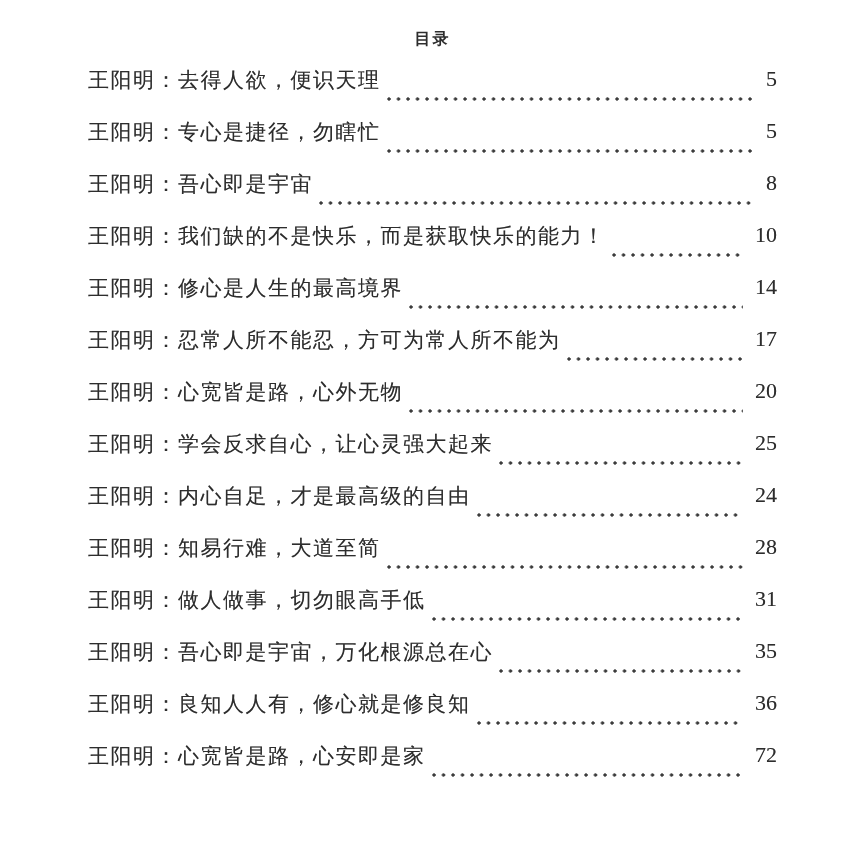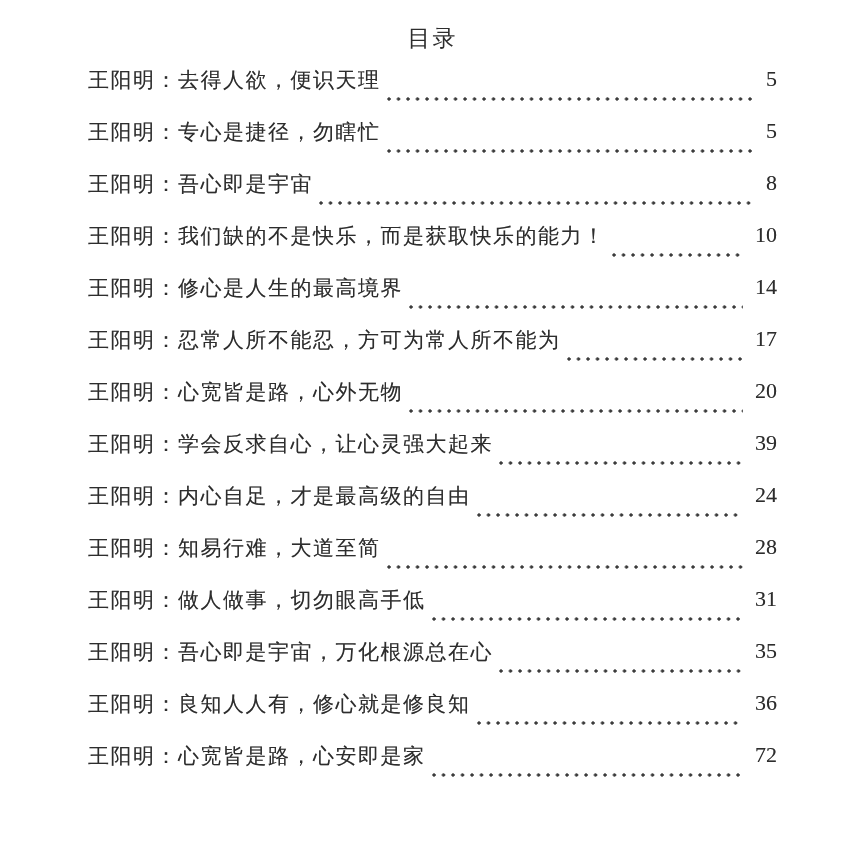--- a/index.html
+++ b/index.html
@@ -11,22 +11,22 @@
     box-sizing: border-box;
     padding: 22px 84px 0 88px;
     font-family: "Liberation Serif", "DejaVu Serif", serif;
     color: #2d2d2d;
     overflow: hidden;
   }
   .doc-title {
     height: 34px;
     line-height: 34px;
     text-align: center;
-    font-size: 23px;
-    font-weight: normal;
+    font-size: 16px;
+    font-weight: bold;
     letter-spacing: 2px;
   }
   .toc { margin-top: 10px; }
   .entry {
     display: flex;
     align-items: flex-start;
     height: 52px;
     font-size: 21px;
     letter-spacing: 1.5px;
   }
@@ -95,21 +95,21 @@
 
   <div class="entry">
     <span class="entry-label">王阳明：心宽皆是路，心外无物</span>
     <span class="dot-leader"></span>
     <span class="entry-page">20</span>
   </div>
 
   <div class="entry">
     <span class="entry-label">王阳明：学会反求自心，让心灵强大起来</span>
     <span class="dot-leader"></span>
-    <span class="entry-page">39</span>
+    <span class="entry-page">25</span>
   </div>
 
   <div class="entry">
     <span class="entry-label">王阳明：内心自足，才是最高级的自由</span>
     <span class="dot-leader"></span>
     <span class="entry-page">24</span>
   </div>
 
   <div class="entry">
     <span class="entry-label">王阳明：知易行难，大道至简</span>

